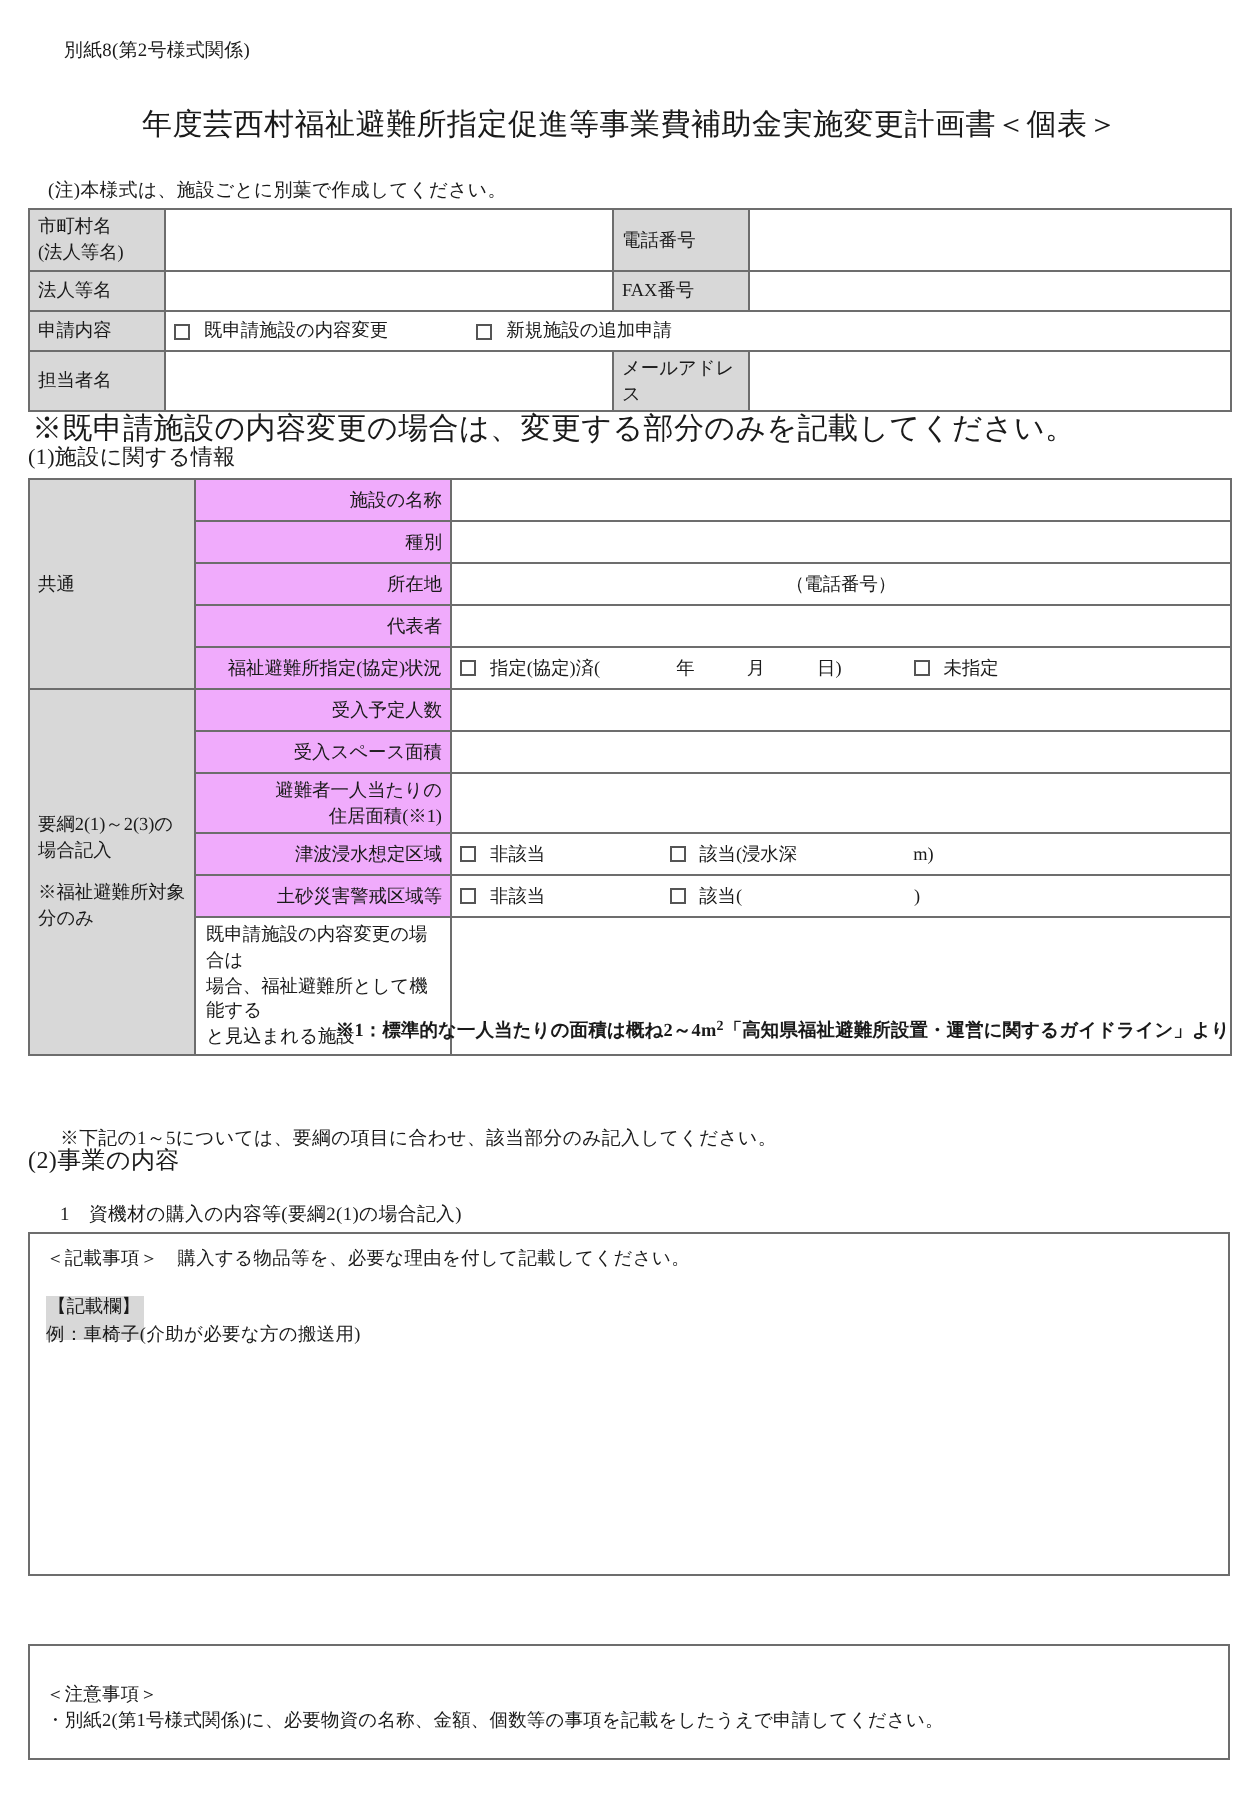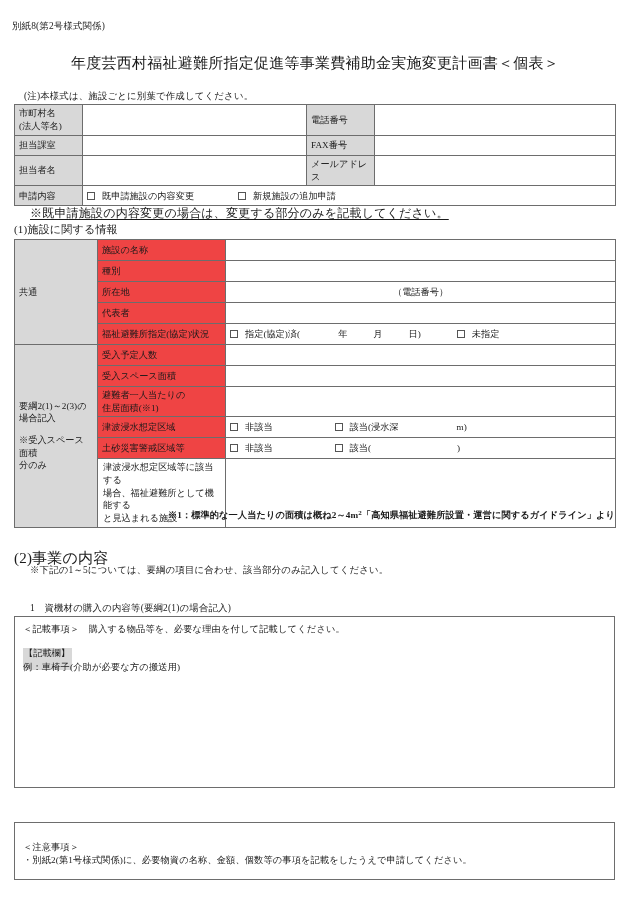--- a/index.html
+++ b/index.html
@@ -21,21 +21,21 @@
     position: relative;
     width: 630px;
     height: 903px;
     padding: 0;
     box-sizing: border-box;
   }
 
   
   .doc-ref {
     position: absolute;
-    left: 12px;
+    left: 32px;
     top: 20px;
     font-size: 9.4px;
     letter-spacing: 0.2px;
   }
   .doc-title {
     position: absolute;
     left: 0;
     right: 0;
     top: 53px;
     text-align: center;
@@ -73,24 +73,23 @@
     left: 14px;
     top: 104px;
     width: 601px;
   }
   .tbl-applicant td { height: 15px; }
   .tbl-applicant td.tall { height: 26px; }
 
   
   .sec-warn {
     position: absolute;
-    left: 30px;
+    left: 16px;
     top: 205px;
-    font-size: 12px;
-    text-decoration: underline;
+    font-size: 15px;
     text-underline-offset: 2px;
     letter-spacing: 0.2px;
   }
   .sec-1-label {
     position: absolute;
     left: 14px;
     top: 222px;
     font-size: 11px;
     letter-spacing: 0.2px;
   }
@@ -102,22 +101,22 @@
     top: 239px;
     width: 601px;
   }
   .tbl-facility td { height: 16px; }
   .tbl-facility td.grp {
     background: #d8d8d8;
     text-align: left;
     vertical-align: middle;
   }
   .tbl-facility td.rowlabel {
-    background: #ef4444;
-    text-align: left;
+    background: #f0abfc;
+    text-align: right;
   }
   .tbl-facility td.rowlabel-left {
     background: #ffffff;
     text-align: left;
     padding-left: 5px;
   }
   .tbl-facility td.val { background: #ffffff; }
 
   .cbrow { display: flex; align-items: center; }
   .cb {
@@ -139,22 +138,22 @@
     font-size: 9.2px;
     letter-spacing: 0.1px;
     font-weight: bold;
   }
   .sup-m { font-size: 7px; vertical-align: 3px; }
 
   
   .sec-2-label {
     position: absolute;
     left: 14px;
-    top: 548px;
-    font-size: 15px;
+    top: 572px;
+    font-size: 12px;
     letter-spacing: 0.2px;
   }
   .sec-2-note {
     position: absolute;
     left: 30px;
     top: 564px;
     font-size: 9.4px;
     letter-spacing: 0.2px;
   }
   .item-1-label {
@@ -220,41 +219,41 @@
       <tr>
         <td class="hdr tall">
           <div>市町村名</div>
           <div>(法人等名)</div>
         </td>
         <td class="tall"></td>
         <td class="hdr">電話番号</td>
         <td></td>
       </tr>
       <tr>
-        <td class="hdr">担当課室</td>
+        <td class="hdr">法人等名</td>
         <td></td>
         <td class="hdr">FAX番号</td>
-        <td></td>
-      </tr>
-      <tr>
-        <td class="hdr">担当者名</td>
-        <td></td>
-        <td class="hdr">メールアドレス</td>
         <td></td>
       </tr>
       <tr>
         <td class="hdr">申請内容</td>
         <td colspan="3">
           <div class="cbrow">
             <span class="cb"></span>
             <span style="margin-right:44px">既申請施設の内容変更</span>
             <span class="cb"></span>
             <span>新規施設の追加申請</span>
           </div>
         </td>
+      </tr>
+      <tr>
+        <td class="hdr">担当者名</td>
+        <td></td>
+        <td class="hdr">メールアドレス</td>
+        <td></td>
       </tr>
     </tbody>
   </table>
 
   <div class="sec-warn">※既申請施設の内容変更の場合は、変更する部分のみを記載してください。</div>
   <div class="sec-1-label">(1)施設に関する情報</div>
 
   <table class="frm tbl-facility">
     <colgroup>
       <col style="width:83px">
@@ -292,21 +291,21 @@
             <span>未指定</span>
           </div>
         </td>
       </tr>
 
       <tr>
         <td class="grp" rowspan="6">
           <div>要綱2(1)～2(3)の</div>
           <div>場合記入</div>
           <div style="height:9px"></div>
-          <div>※受入スペース面積</div>
+          <div>※福祉避難所対象</div>
           <div>分のみ</div>
         </td>
         <td class="rowlabel">受入予定人数</td>
         <td class="val"></td>
       </tr>
       <tr>
         <td class="rowlabel">受入スペース面積</td>
         <td class="val"></td>
       </tr>
       <tr>
@@ -335,21 +334,21 @@
             <span class="cb"></span>
             <span style="margin-right:62px">非該当</span>
             <span class="cb"></span>
             <span>該当(</span>
             <span style="margin-left:86px">)</span>
           </div>
         </td>
       </tr>
       <tr>
         <td class="rowlabel-left" style="height:46px; vertical-align:middle">
-          <div>津波浸水想定区域等に該当する</div>
+          <div>既申請施設の内容変更の場合は</div>
           <div>場合、福祉避難所として機能する</div>
           <div>と見込まれる施設</div>
         </td>
         <td class="val"></td>
       </tr>
     </tbody>
   </table>
 
   <div class="footnote-1"><span>※1：標準的な一人当たりの面積は概ね2～4</span><span><span>m</span><span class="sup-m">2</span></span><span>「高知県福祉避難所設置・運営に関するガイドライン」より</span></div>
 

